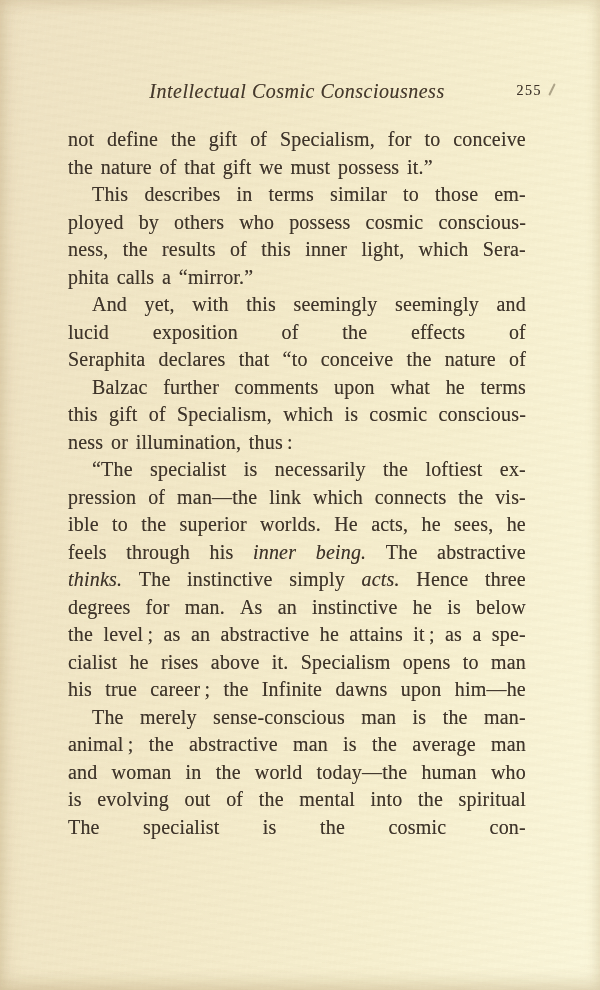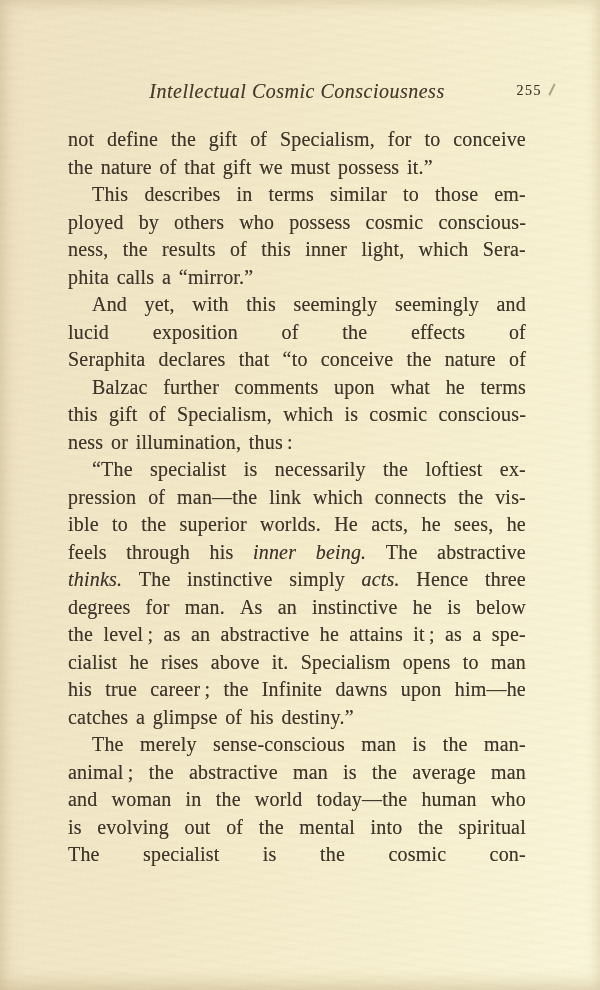--- a/index.html
+++ b/index.html
@@ -269,21 +269,20 @@
       <div class="line just">
         <span class="word"><span>his</span></span>
         <span class="word"><span>true</span></span>
         <span class="word"><span>career ;</span></span>
         <span class="word"><span>the</span></span>
         <span class="word"><span>Infinite</span></span>
         <span class="word"><span>dawns</span></span>
         <span class="word"><span>upon</span></span>
         <span class="word"><span>him—he</span></span>
       </div>
-      <div class="line last"><span>catches a glimpse of his destiny.”</span></div>
       <div class="line just indent">
         <span class="word"><span>The</span></span>
         <span class="word"><span>merely</span></span>
         <span class="word"><span>sense-conscious</span></span>
         <span class="word"><span>man</span></span>
         <span class="word"><span>is</span></span>
         <span class="word"><span>the</span></span>
         <span class="word"><span>man-</span></span>
       </div>
       <div class="line just">

